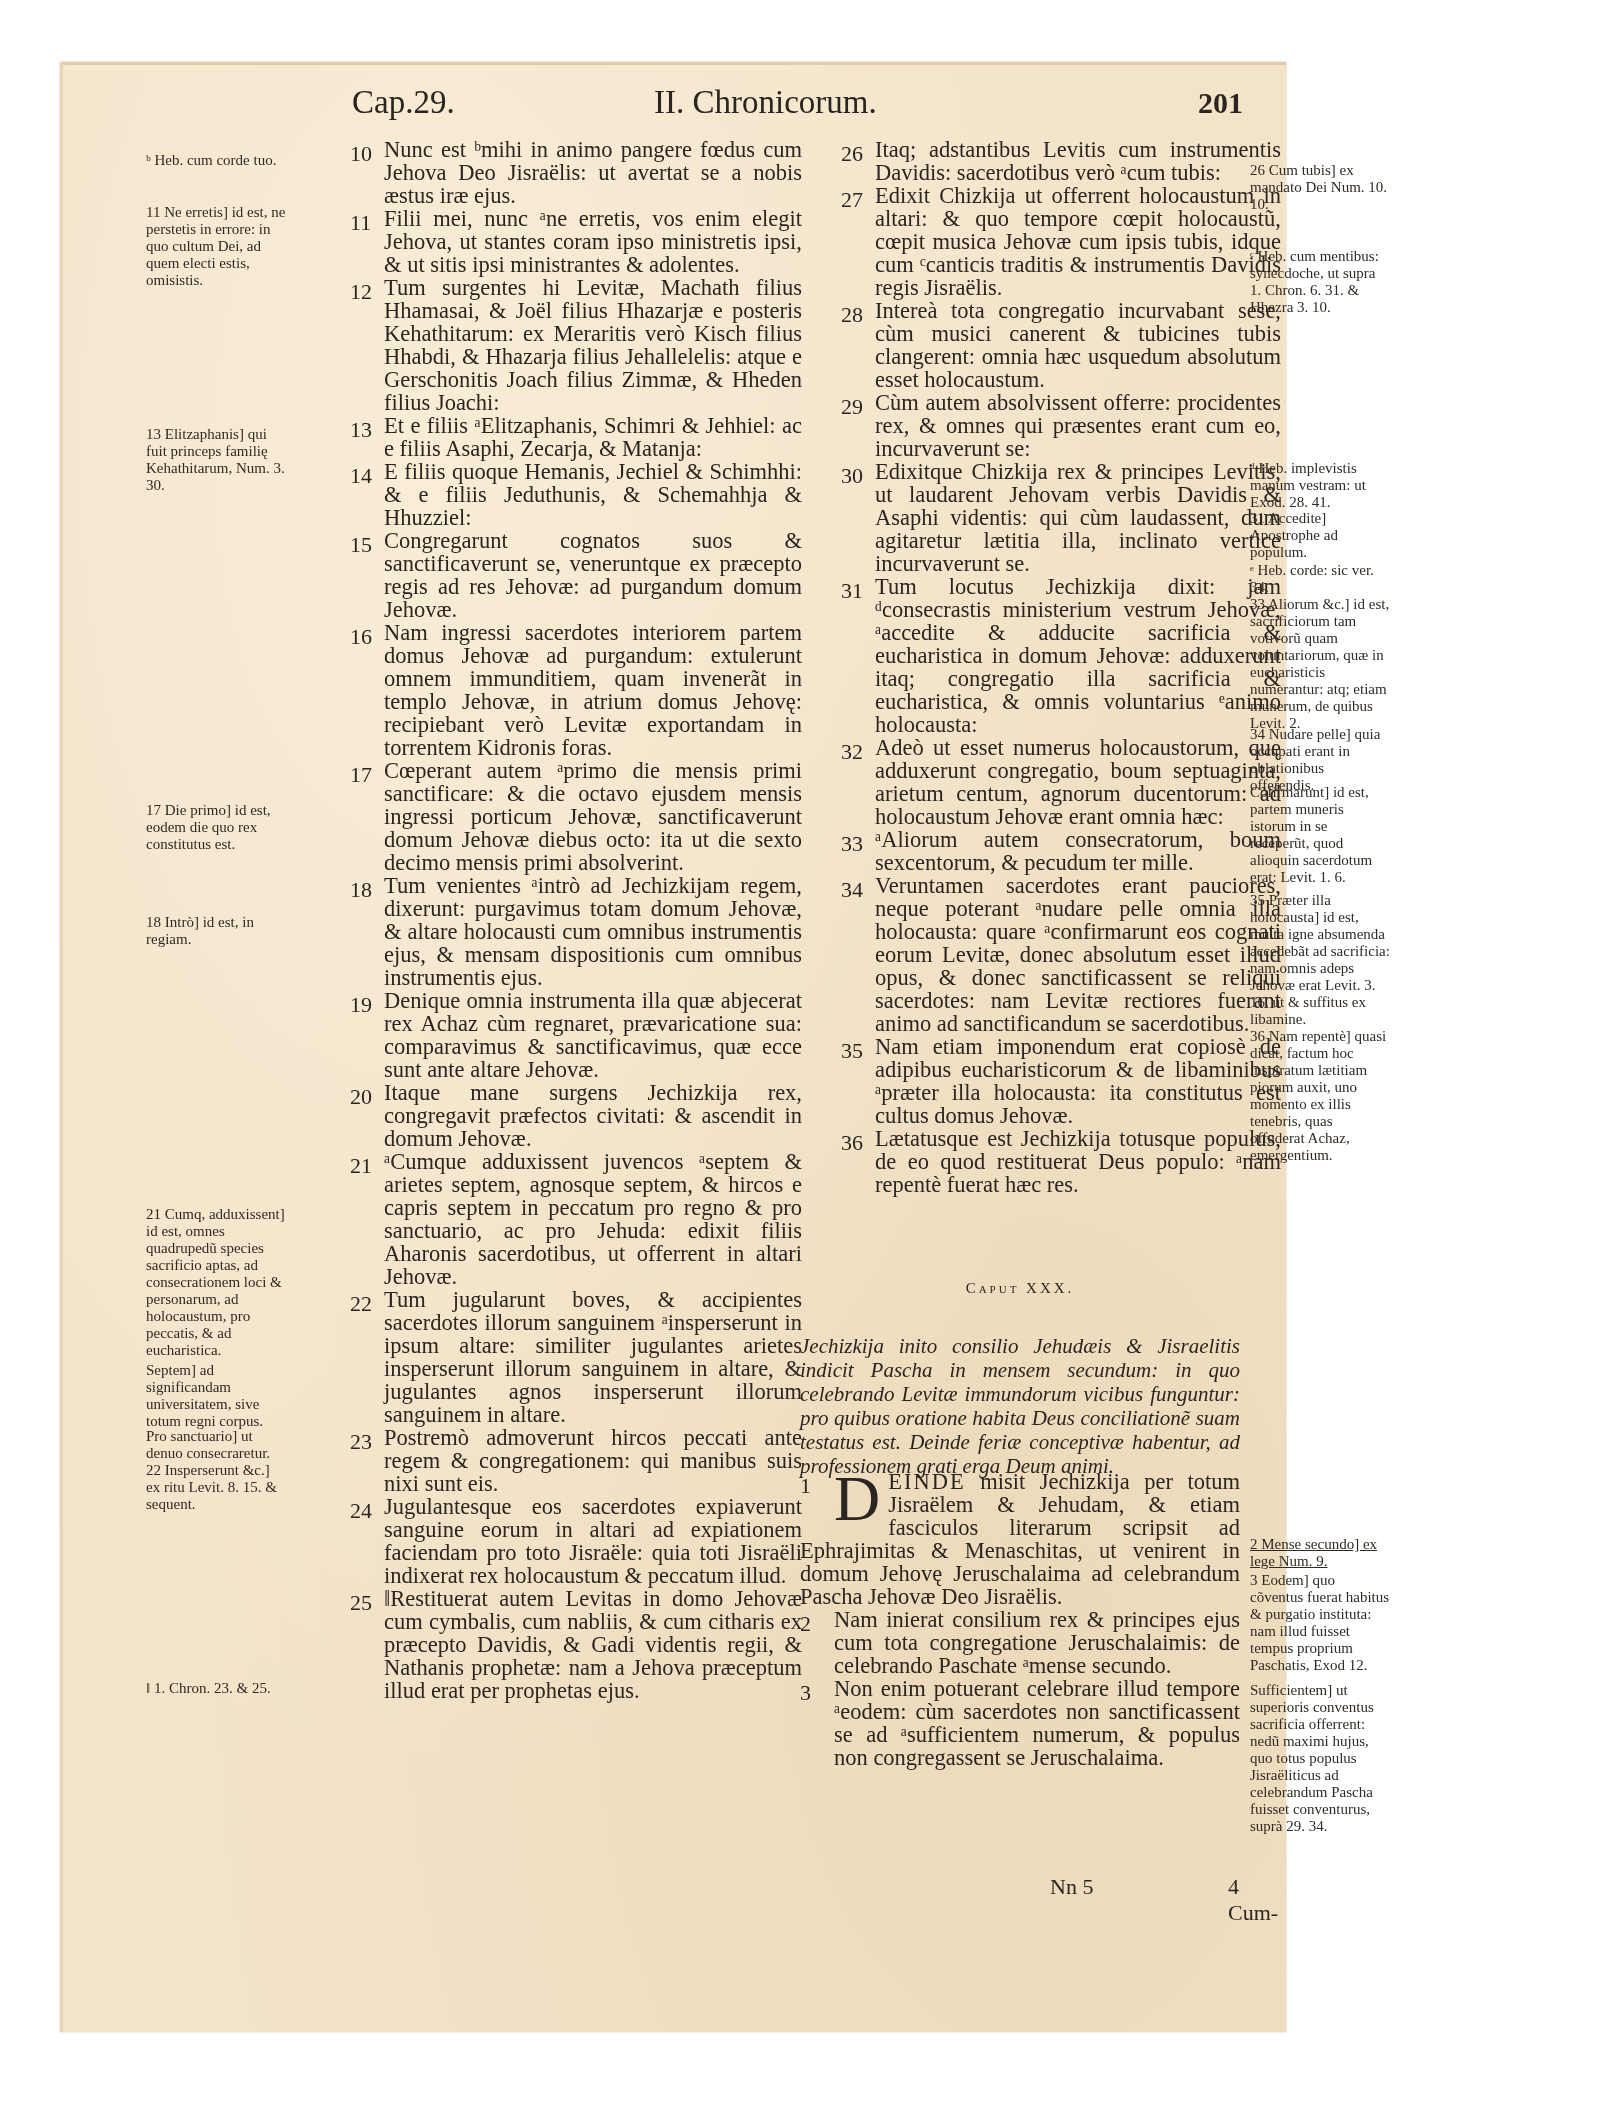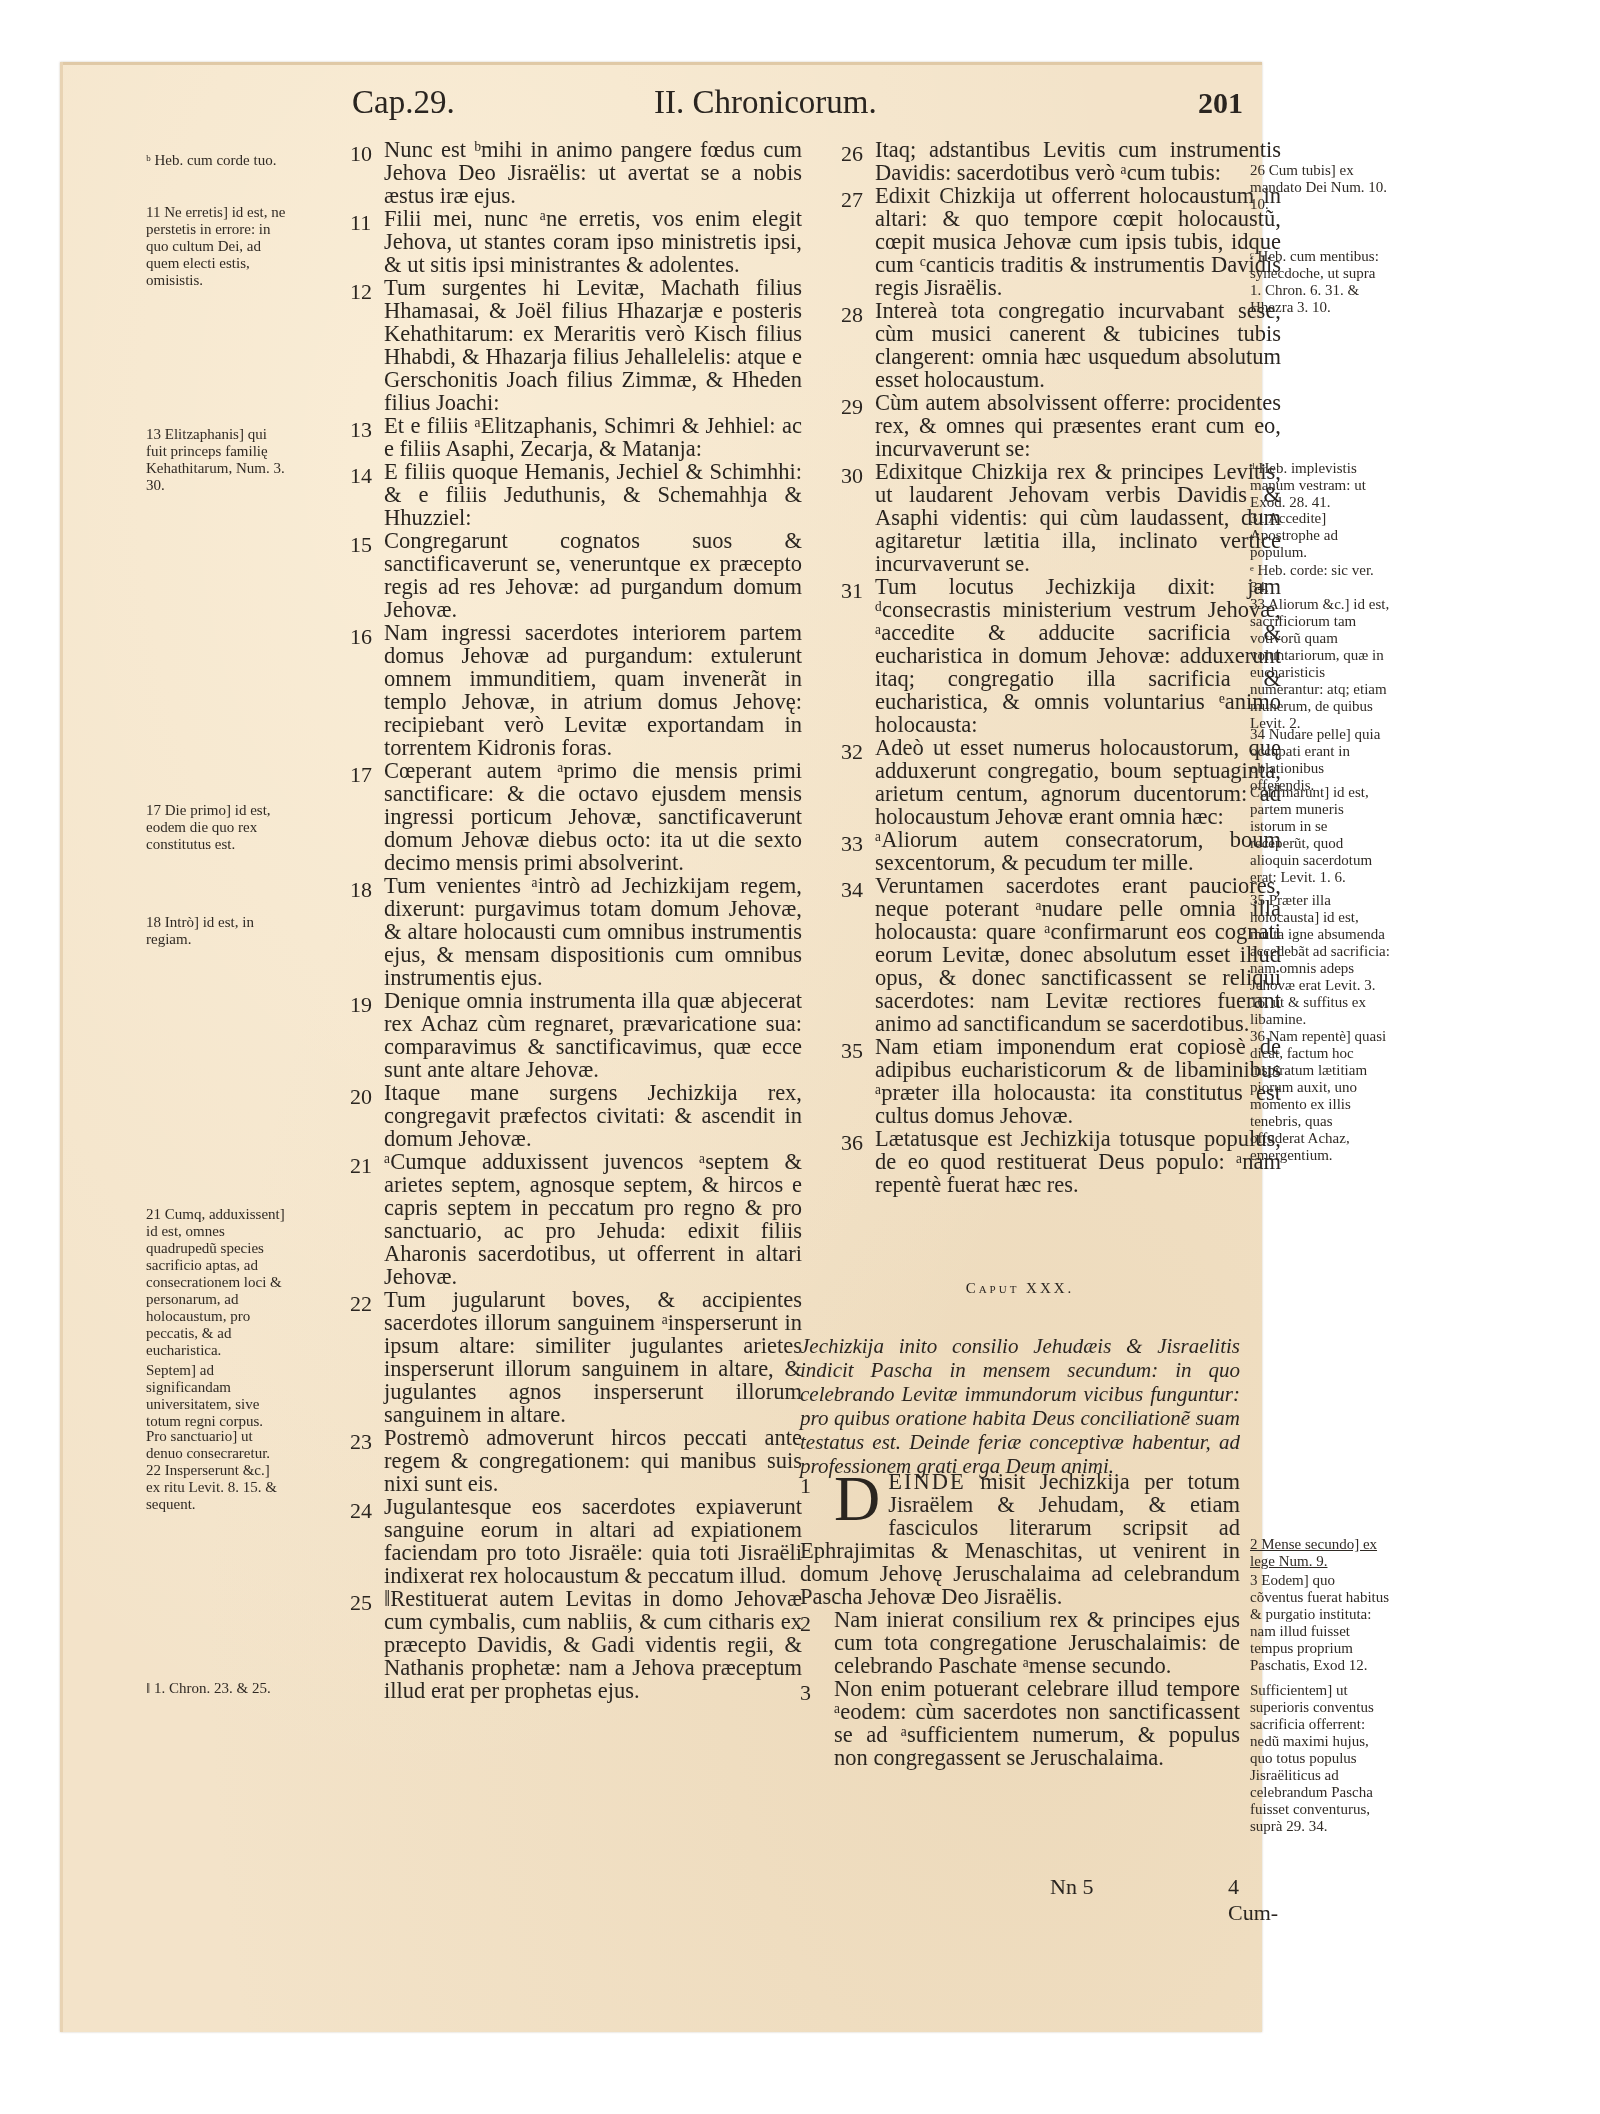--- a/index.html
+++ b/index.html
@@ -7,20 +7,21 @@
     width:1600px; height:2114px; background:#ffffff; position:relative; overflow:hidden;
     font-family:"Liberation Serif","DejaVu Serif",serif; color:#2a2520;
   }
   .page {
     position:absolute; left:60px; top:62px; width:1202px; height:1970px;
     background:#f3e3c9;
     background-image:
       radial-gradient(ellipse at 30% 20%, rgba(255,245,225,0.55), rgba(0,0,0,0) 60%),
       radial-gradient(ellipse at 80% 80%, rgba(225,200,160,0.35), rgba(0,0,0,0) 60%);
     box-shadow: 0 0 2px rgba(120,100,70,0.35);
+    padding-left: 24px;
   }
   .page-edge-top { position:absolute; left:0; top:0; right:0; height:3px; background:#e0c9a6; }
   .page-edge-left { position:absolute; left:0; top:0; bottom:0; width:3px; background:#e8d3b3; }
 
   .running-head { position:absolute; top:22px; left:0; right:0; height:50px; }
   .rh-cap { position:absolute; left:292px; top:0; font-size:33px; }
   .rh-title { position:absolute; left:594px; top:0; font-size:33px; }
   .rh-folio { position:absolute; left:1138px; top:2px; font-size:30px; font-weight:bold; }
 
   .col { position:absolute; font-size:22.5px; line-height:23px; }

